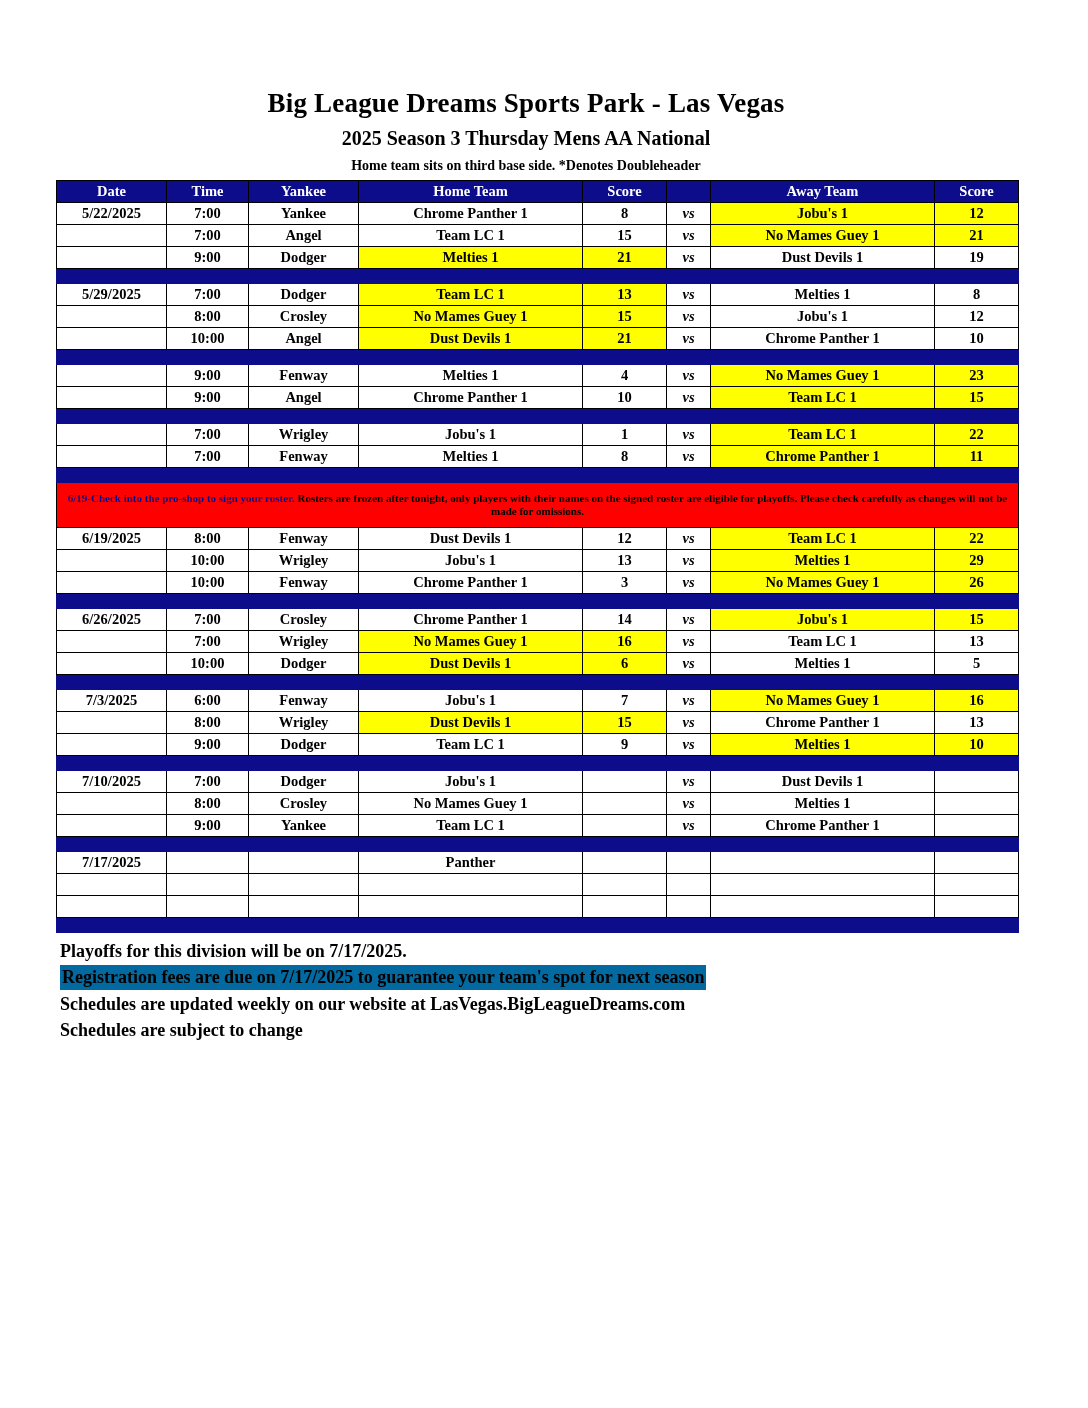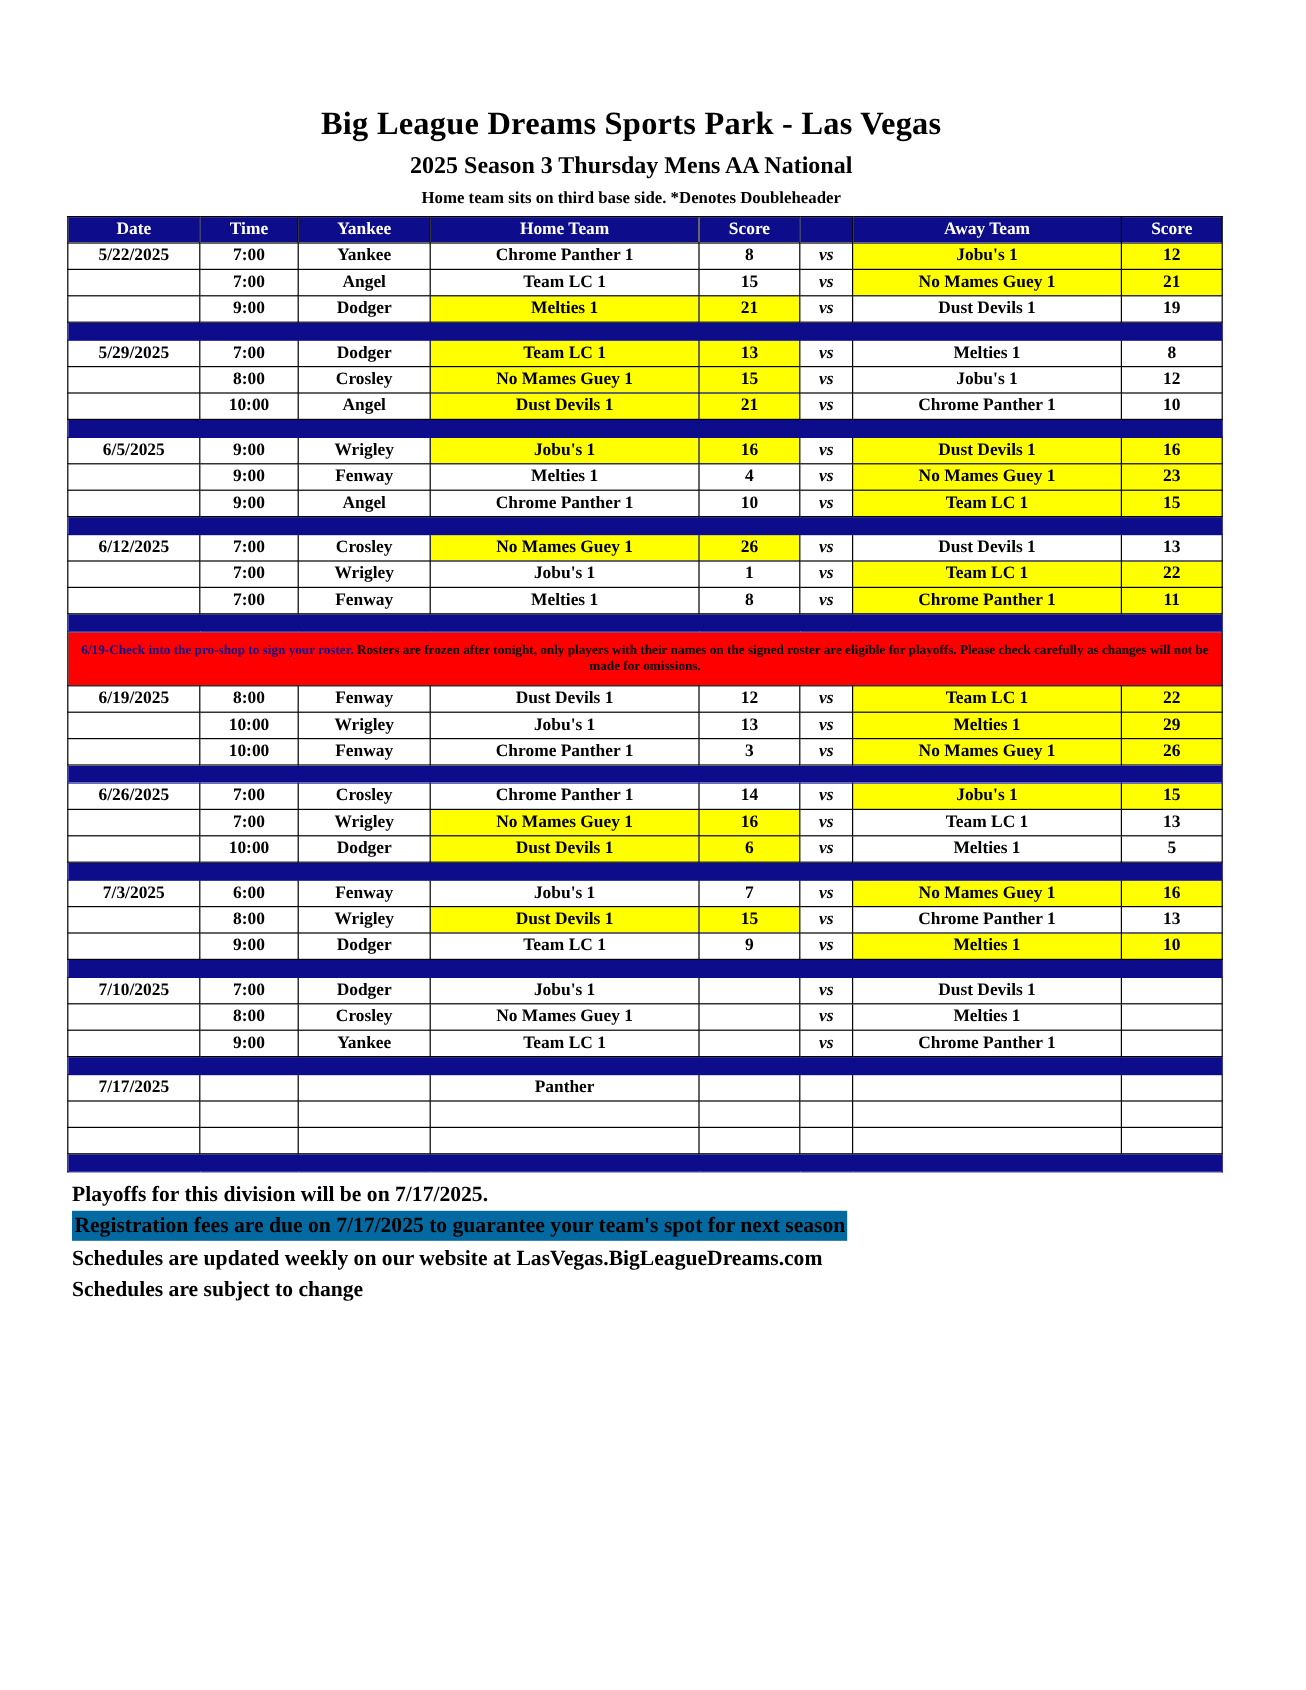--- a/index.html
+++ b/index.html
@@ -202,30 +202,20 @@
           <td class="hl">Dust Devils 1</td>
           <td class="hl">21</td>
           <td class="vs">vs</td>
           <td>Chrome Panther 1</td>
           <td>10</td>
         </tr>
         <tr class="spacer">
           <td colspan="8"></td>
         </tr>
         <tr>
-          <td>6/5/2025</td>
-          <td>9:00</td>
-          <td>Wrigley</td>
-          <td class="hl">Jobu's 1</td>
-          <td class="hl">16</td>
-          <td class="vs">vs</td>
-          <td class="hl">Dust Devils 1</td>
-          <td class="hl">16</td>
-        </tr>
-        <tr>
           <td>&nbsp;</td>
           <td>9:00</td>
           <td>Fenway</td>
           <td>Melties 1</td>
           <td>4</td>
           <td class="vs">vs</td>
           <td class="hl">No Mames Guey 1</td>
           <td class="hl">23</td>
         </tr>
         <tr>
@@ -233,30 +223,20 @@
           <td>9:00</td>
           <td>Angel</td>
           <td>Chrome Panther 1</td>
           <td>10</td>
           <td class="vs">vs</td>
           <td class="hl">Team LC 1</td>
           <td class="hl">15</td>
         </tr>
         <tr class="spacer">
           <td colspan="8"></td>
-        </tr>
-        <tr>
-          <td>6/12/2025</td>
-          <td>7:00</td>
-          <td>Crosley</td>
-          <td class="hl">No Mames Guey 1</td>
-          <td class="hl">26</td>
-          <td class="vs">vs</td>
-          <td>Dust Devils 1</td>
-          <td>13</td>
         </tr>
         <tr>
           <td>&nbsp;</td>
           <td>7:00</td>
           <td>Wrigley</td>
           <td>Jobu's 1</td>
           <td>1</td>
           <td class="vs">vs</td>
           <td class="hl">Team LC 1</td>
           <td class="hl">22</td>

